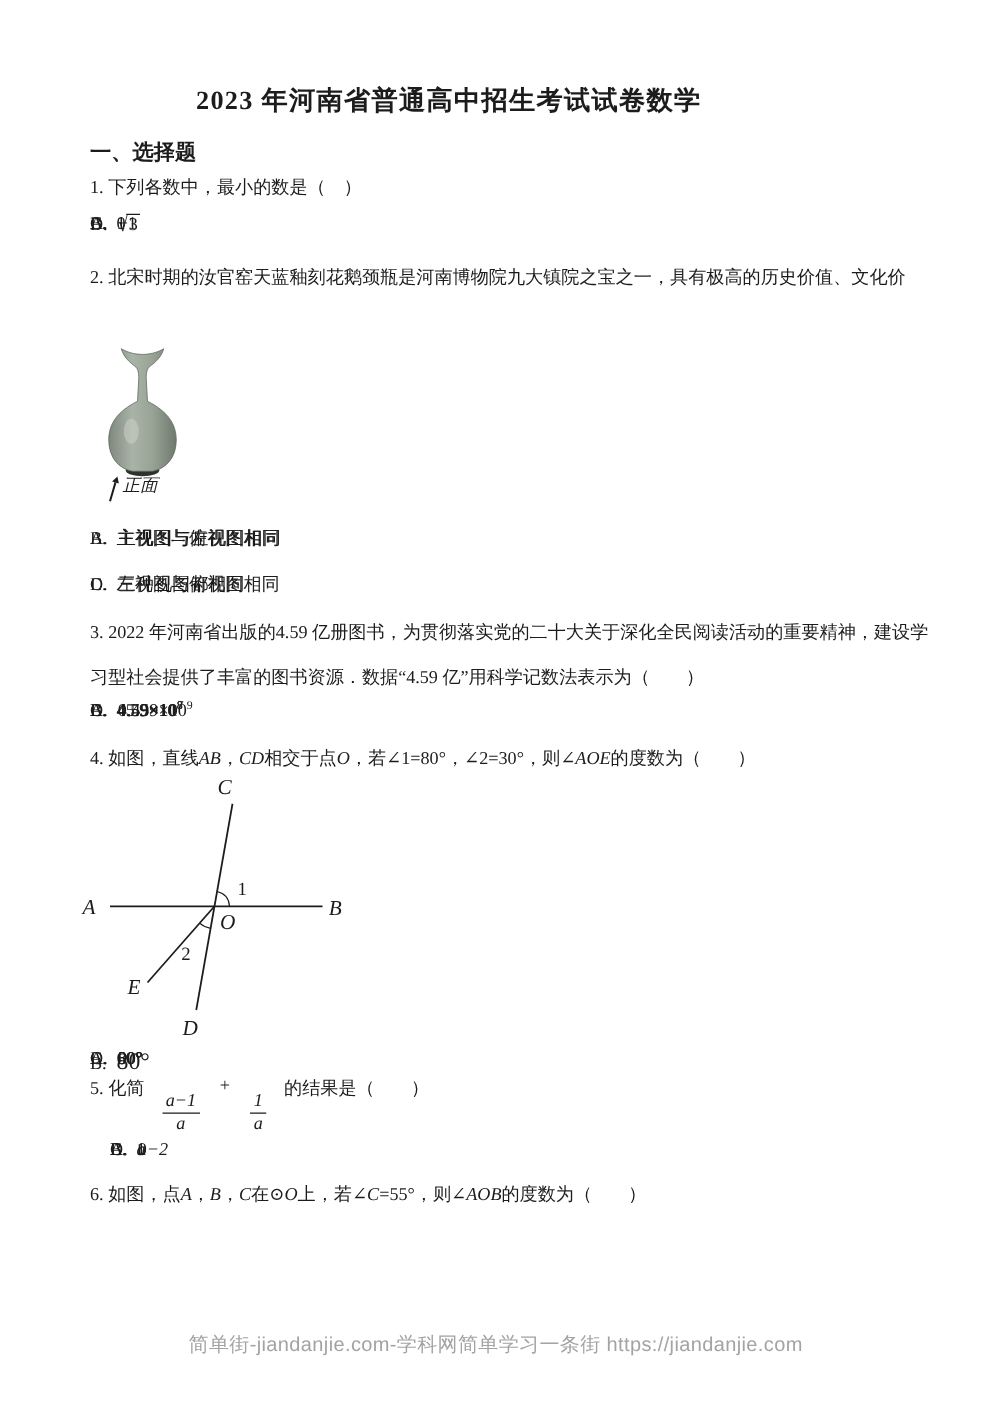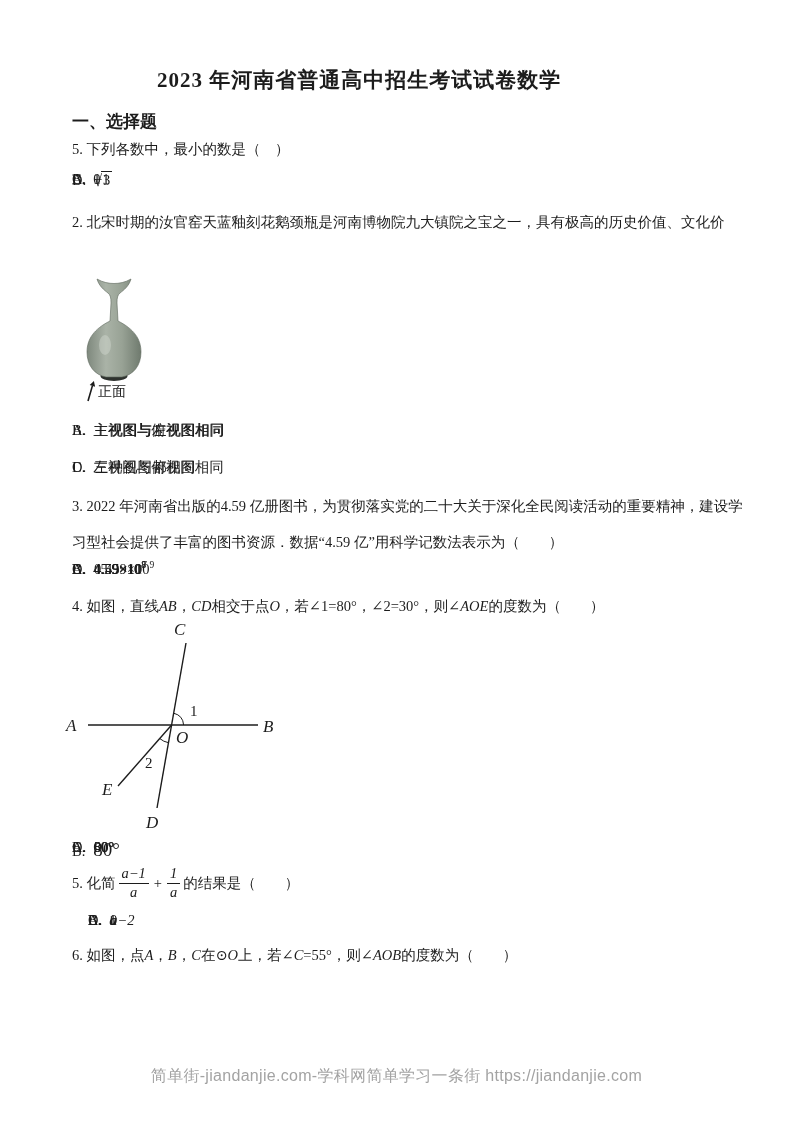--- a/index.html
+++ b/index.html
@@ -14,42 +14,42 @@
   .optrow{height:24px;font-size:14.5px;}
   .opt{position:absolute;top:0;white-space:nowrap;}
   .c0{left:0}.c1{left:163}.c2{left:323}.c3{left:486}
   .lab{margin-right:8px;}
   sup{font-size:9.5px;vertical-align:super;line-height:0;}
   .var{font-style:italic;}
   .big{font-size:19px;}
   .sqrtv{white-space:nowrap;}
   .sqrtv .sg{display:inline-block;transform:scaleY(1.15);}
   .sqrtv .rad{display:inline-block;border-top:1px solid #1c1c1c;padding:0 2px;margin-left:-1px;font-style:italic;font-style:normal;}
-  .q5row{display:flex;align-items:center;font-size:14.5px;}
+  .q5row{display:flex;align-items:flex-start;font-size:14.5px;gap:11px;}
   .frac{display:inline-block;text-align:center;vertical-align:middle;margin:12px 3px;font-style:italic;font-size:14.5px;}
   .frac .fn{display:block;line-height:1.2;padding:0 3px;}
   .frac .fd{display:block;line-height:1.2;border-top:1px solid #1c1c1c;padding:0 3px;}
   .plus{margin:0 2px;font-style:normal;}
-  .front{display:flex;align-items:center;font-size:14px;}
+  .front{display:flex;font-size:14px;font-style:italic;}
   .footerbar{left:0;top:1066px;width:793px;text-align:center;
         font-family:"Liberation Sans","DejaVu Sans",sans-serif;color:#a3a3a3;font-size:16px;letter-spacing:0.3px;}
   svg text{font-family:"Liberation Serif","DejaVu Serif",serif;}
   svg .lbl{font-style:italic;font-size:17px;fill:#1c1c1c;}
   svg .num{font-size:15px;fill:#1c1c1c;}
 </style>
 </head>
 <body>
 
 <div class="page">
 
   <div class="abs title">2023 年河南省普通高中招生考试试卷数学</div>
 
   <div class="abs section">一、选择题</div>
 
-  <div class="abs qtext" style="left:72px;top:140px">5. 下列各数中，最小的数是（　）</div>
+  <div class="abs qtext" style="left:72px;top:140px">1. 下列各数中，最小的数是（　）</div>
   <div class="abs optrow" style="left:72px;top:171px;width:650px">
     <span class="opt c0"><span class="lab">A.</span><span>−1</span></span>
     <span class="opt c1"><span class="lab">B.</span><span>0</span></span>
     <span class="opt c2"><span class="lab">C.</span><span>1</span></span>
     <span class="opt c3"><span class="lab">D.</span><span class="sqrtv"><span class="sg">√</span><span class="rad">3</span></span></span>
   </div>
 
   <div class="abs para" style="left:72px;top:204px">
     <div class="pline">2. 北宋时期的汝官窑天蓝釉刻花鹅颈瓶是河南博物院九大镇院之宝之一，具有极高的历史价值、文化价</div>
   </div>

